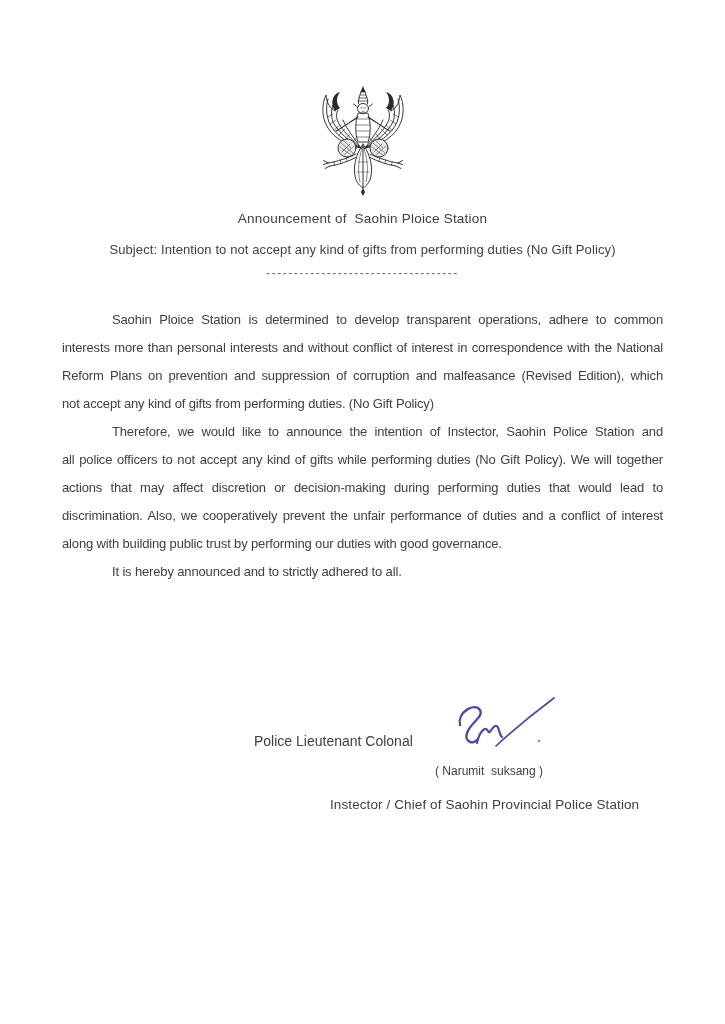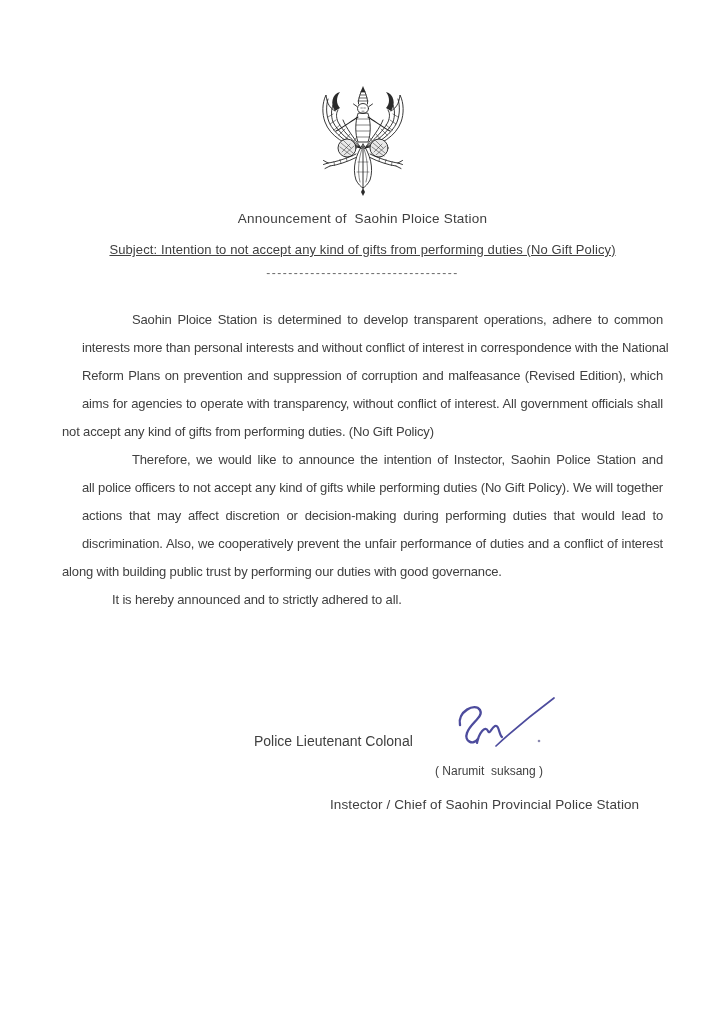--- a/index.html
+++ b/index.html
@@ -6,33 +6,33 @@
   .page {
     position:relative;
     width:725px; height:1024px;
     background:#ffffff;
     font-family:"Liberation Sans", sans-serif;
     color:#404040;
     overflow:hidden;
   }
   .centered { position:absolute; left:0; width:100%; text-align:center; }
   .title    { top:211px; font-size:13.5px; white-space:pre-wrap; letter-spacing:0.2px; }
-  .subject  { top:242px; font-size:13px; letter-spacing:0.1px;text-decoration:underline; }
+  .subject  { top:242px; font-size:13px; letter-spacing:0.1px; }
   .separator{ top:266px; font-size:12px; color:#6a6a6a; letter-spacing:1.5px; }
 
   .emblem { position:absolute; left:316px; top:84px; width:94px; height:116px; }
   .emblem svg { width:100%; height:100%; }
 
   .body-text {
     position:absolute; left:62px; top:306px; width:601px;
     font-size:13px; line-height:28px; letter-spacing:-0.15px;
   }
   .jline {
     height:28px; white-space:nowrap;
-    text-align:justify; text-align-last:justify;margin-left:20px;
+    text-align:justify; text-align-last:justify;
   }
   .jlast { height:28px; white-space:nowrap; }
   .indent { padding-left:50px; }
 
   .rank     { position:absolute; left:254px; top:733px; font-size:14px; }
   .sig      { position:absolute; left:446px; top:690px; width:118px; height:72px; }
   .sig svg  { width:100%; height:100%; }
   .signame  { position:absolute; left:378px; top:764px; width:222px; text-align:center;
               font-size:12px; white-space:pre-wrap; }
   .sigpos   { position:absolute; left:330px; top:797px; font-size:13.5px; letter-spacing:0.1px; }
@@ -92,21 +92,20 @@
   </div>
 
   <div class="centered title">Announcement of  Saohin Ploice Station</div>
   <div class="centered subject">Subject: Intention to not accept any kind of gifts from performing duties (No Gift Policy)</div>
   <div class="centered separator">-----------------------------------</div>
 
   <div class="body-text">
     <div class="jline indent">Saohin Ploice Station is determined to develop transparent operations, adhere to common</div>
     <div class="jline">interests more than personal interests and without conflict of interest in correspondence with the National</div>
     <div class="jline">Reform Plans on prevention and suppression of corruption and malfeasance (Revised Edition), which</div>
-    <div class="jline">aims for agencies to operate with transparency, without conflict of interest. All government officials shall</div>
     <div class="jlast">not accept any kind of gifts from performing duties. (No Gift Policy)</div>
 
     <div class="jline indent">Therefore, we would like to announce the intention of Instector, Saohin Police Station and</div>
     <div class="jline">all police officers to not accept any kind of gifts while performing duties (No Gift Policy). We will together</div>
     <div class="jline">actions that may affect discretion or decision-making during performing duties that would lead to</div>
     <div class="jline">discrimination. Also, we cooperatively prevent the unfair performance of duties and a conflict of interest</div>
     <div class="jlast">along with building public trust by performing our duties with good governance.</div>
 
     <div class="jlast indent">It is hereby announced and to strictly adhered to all.</div>
   </div>

